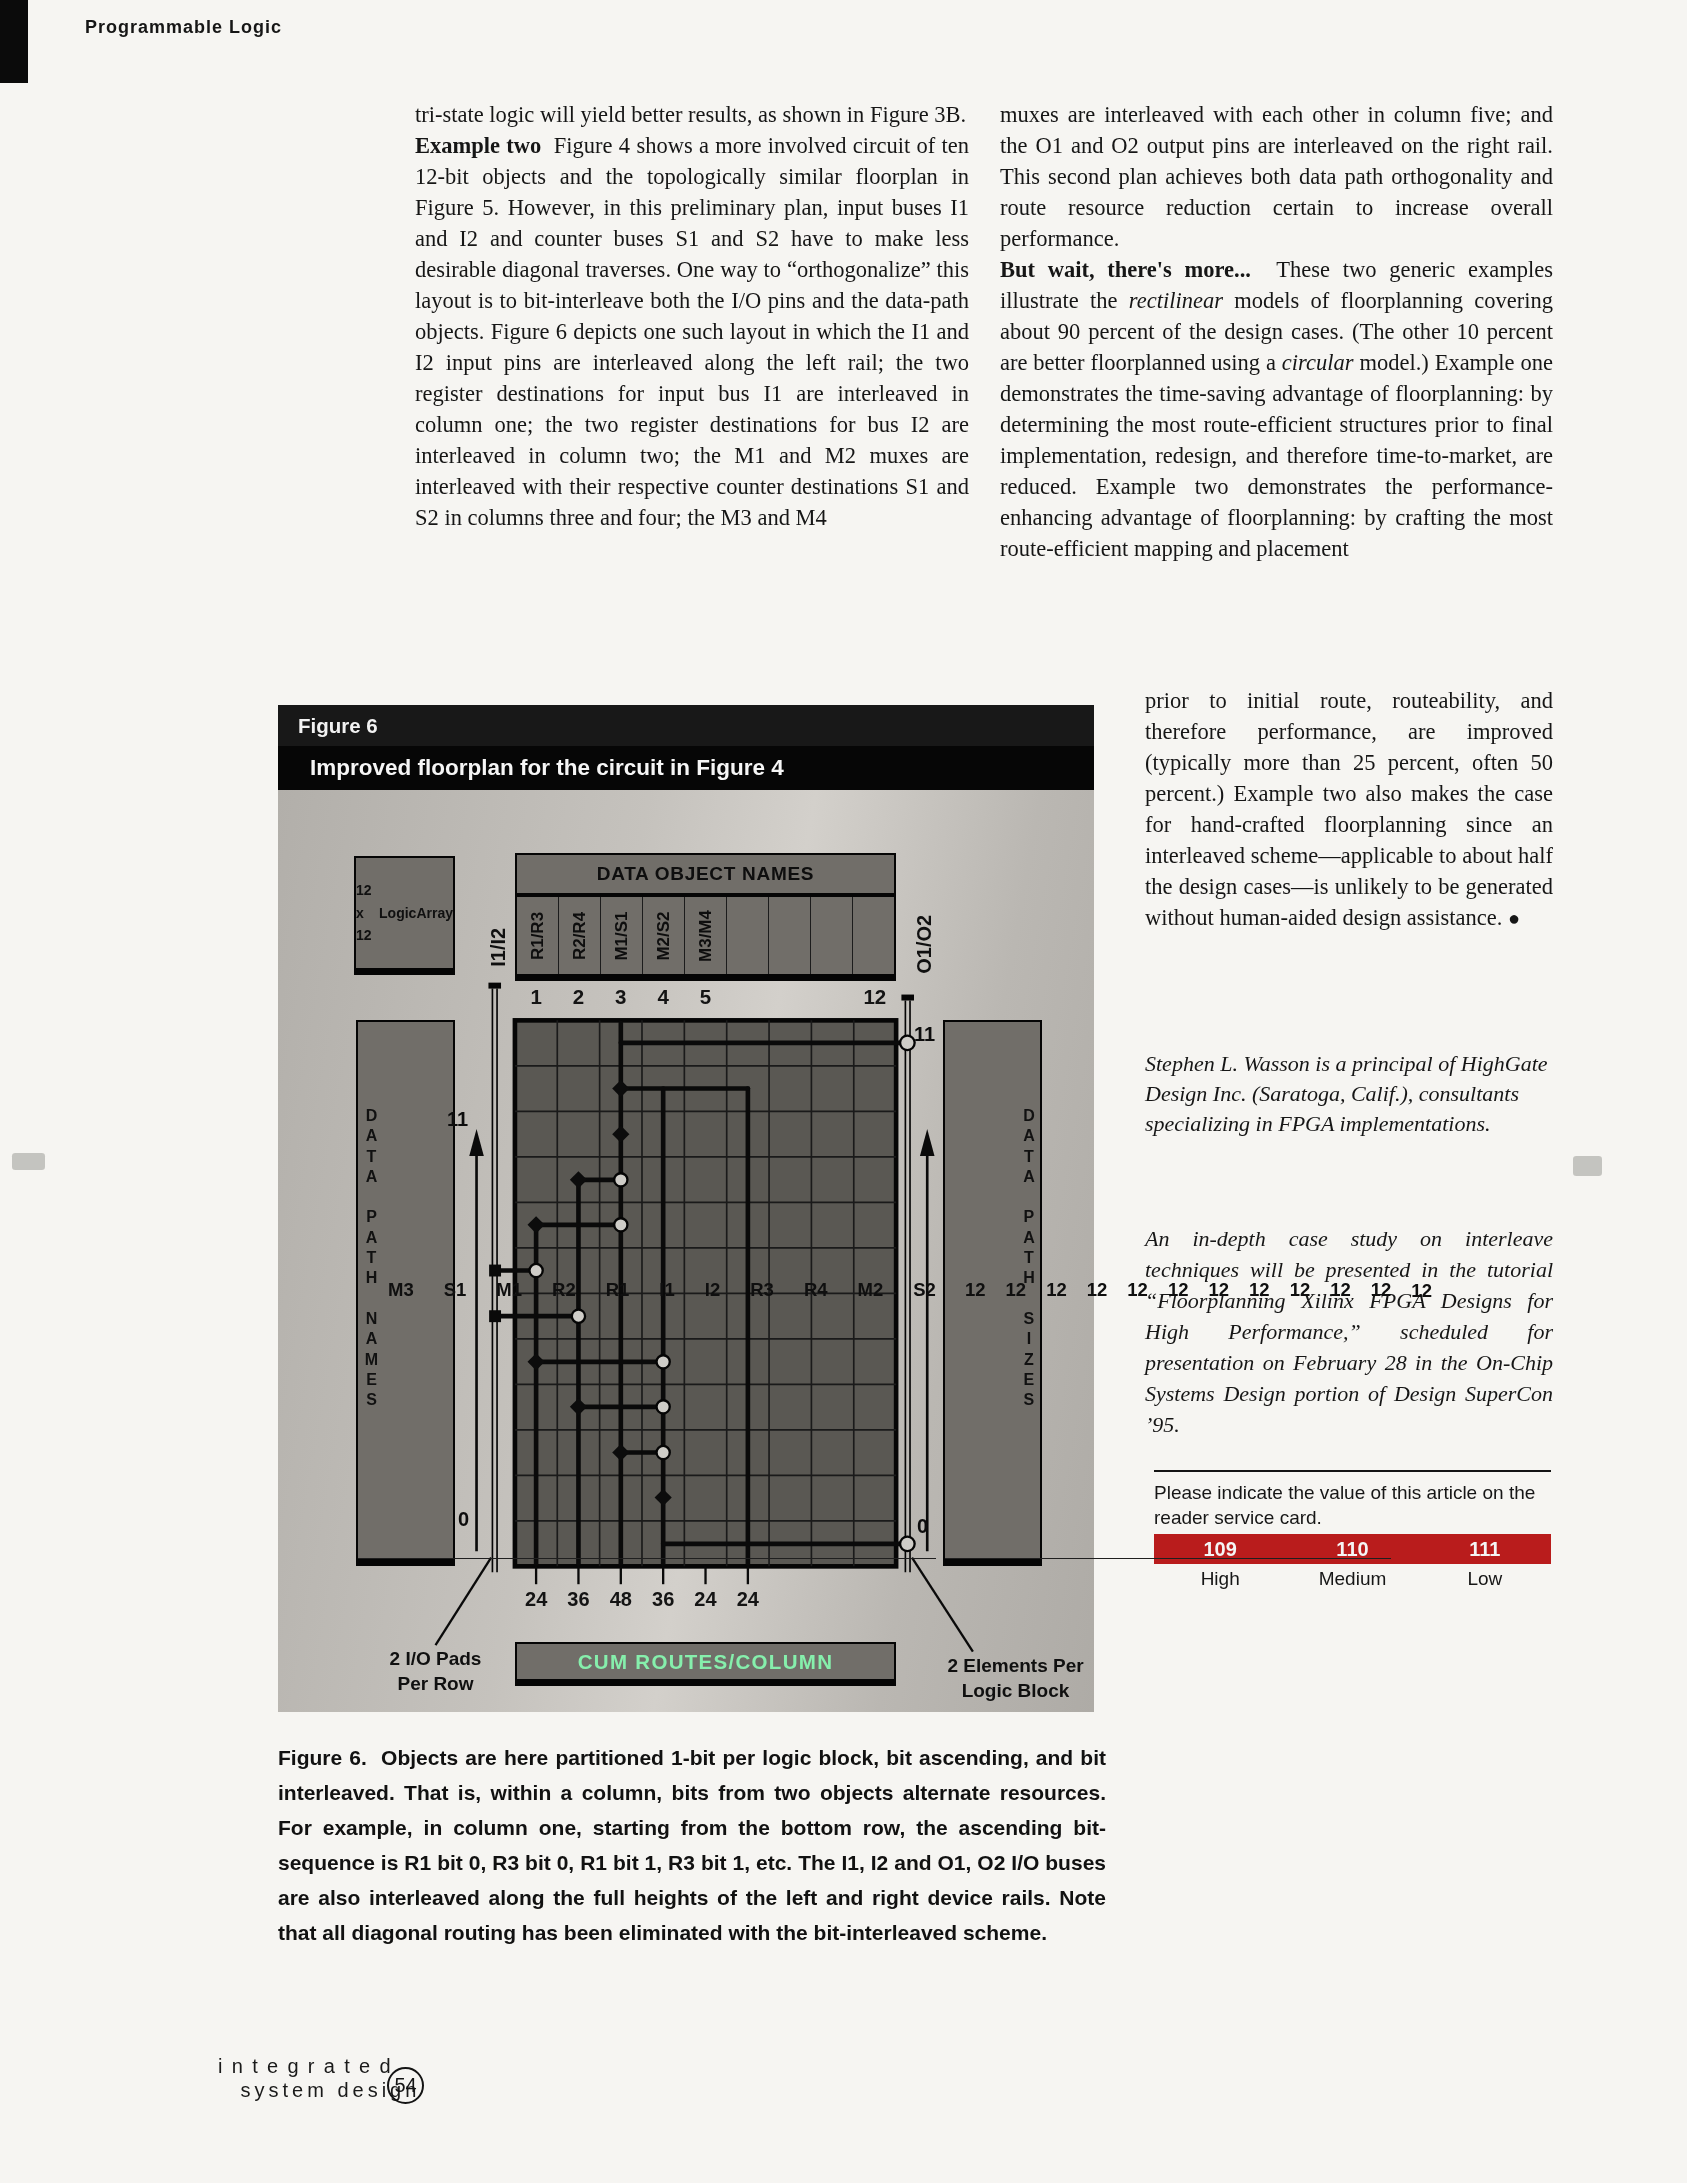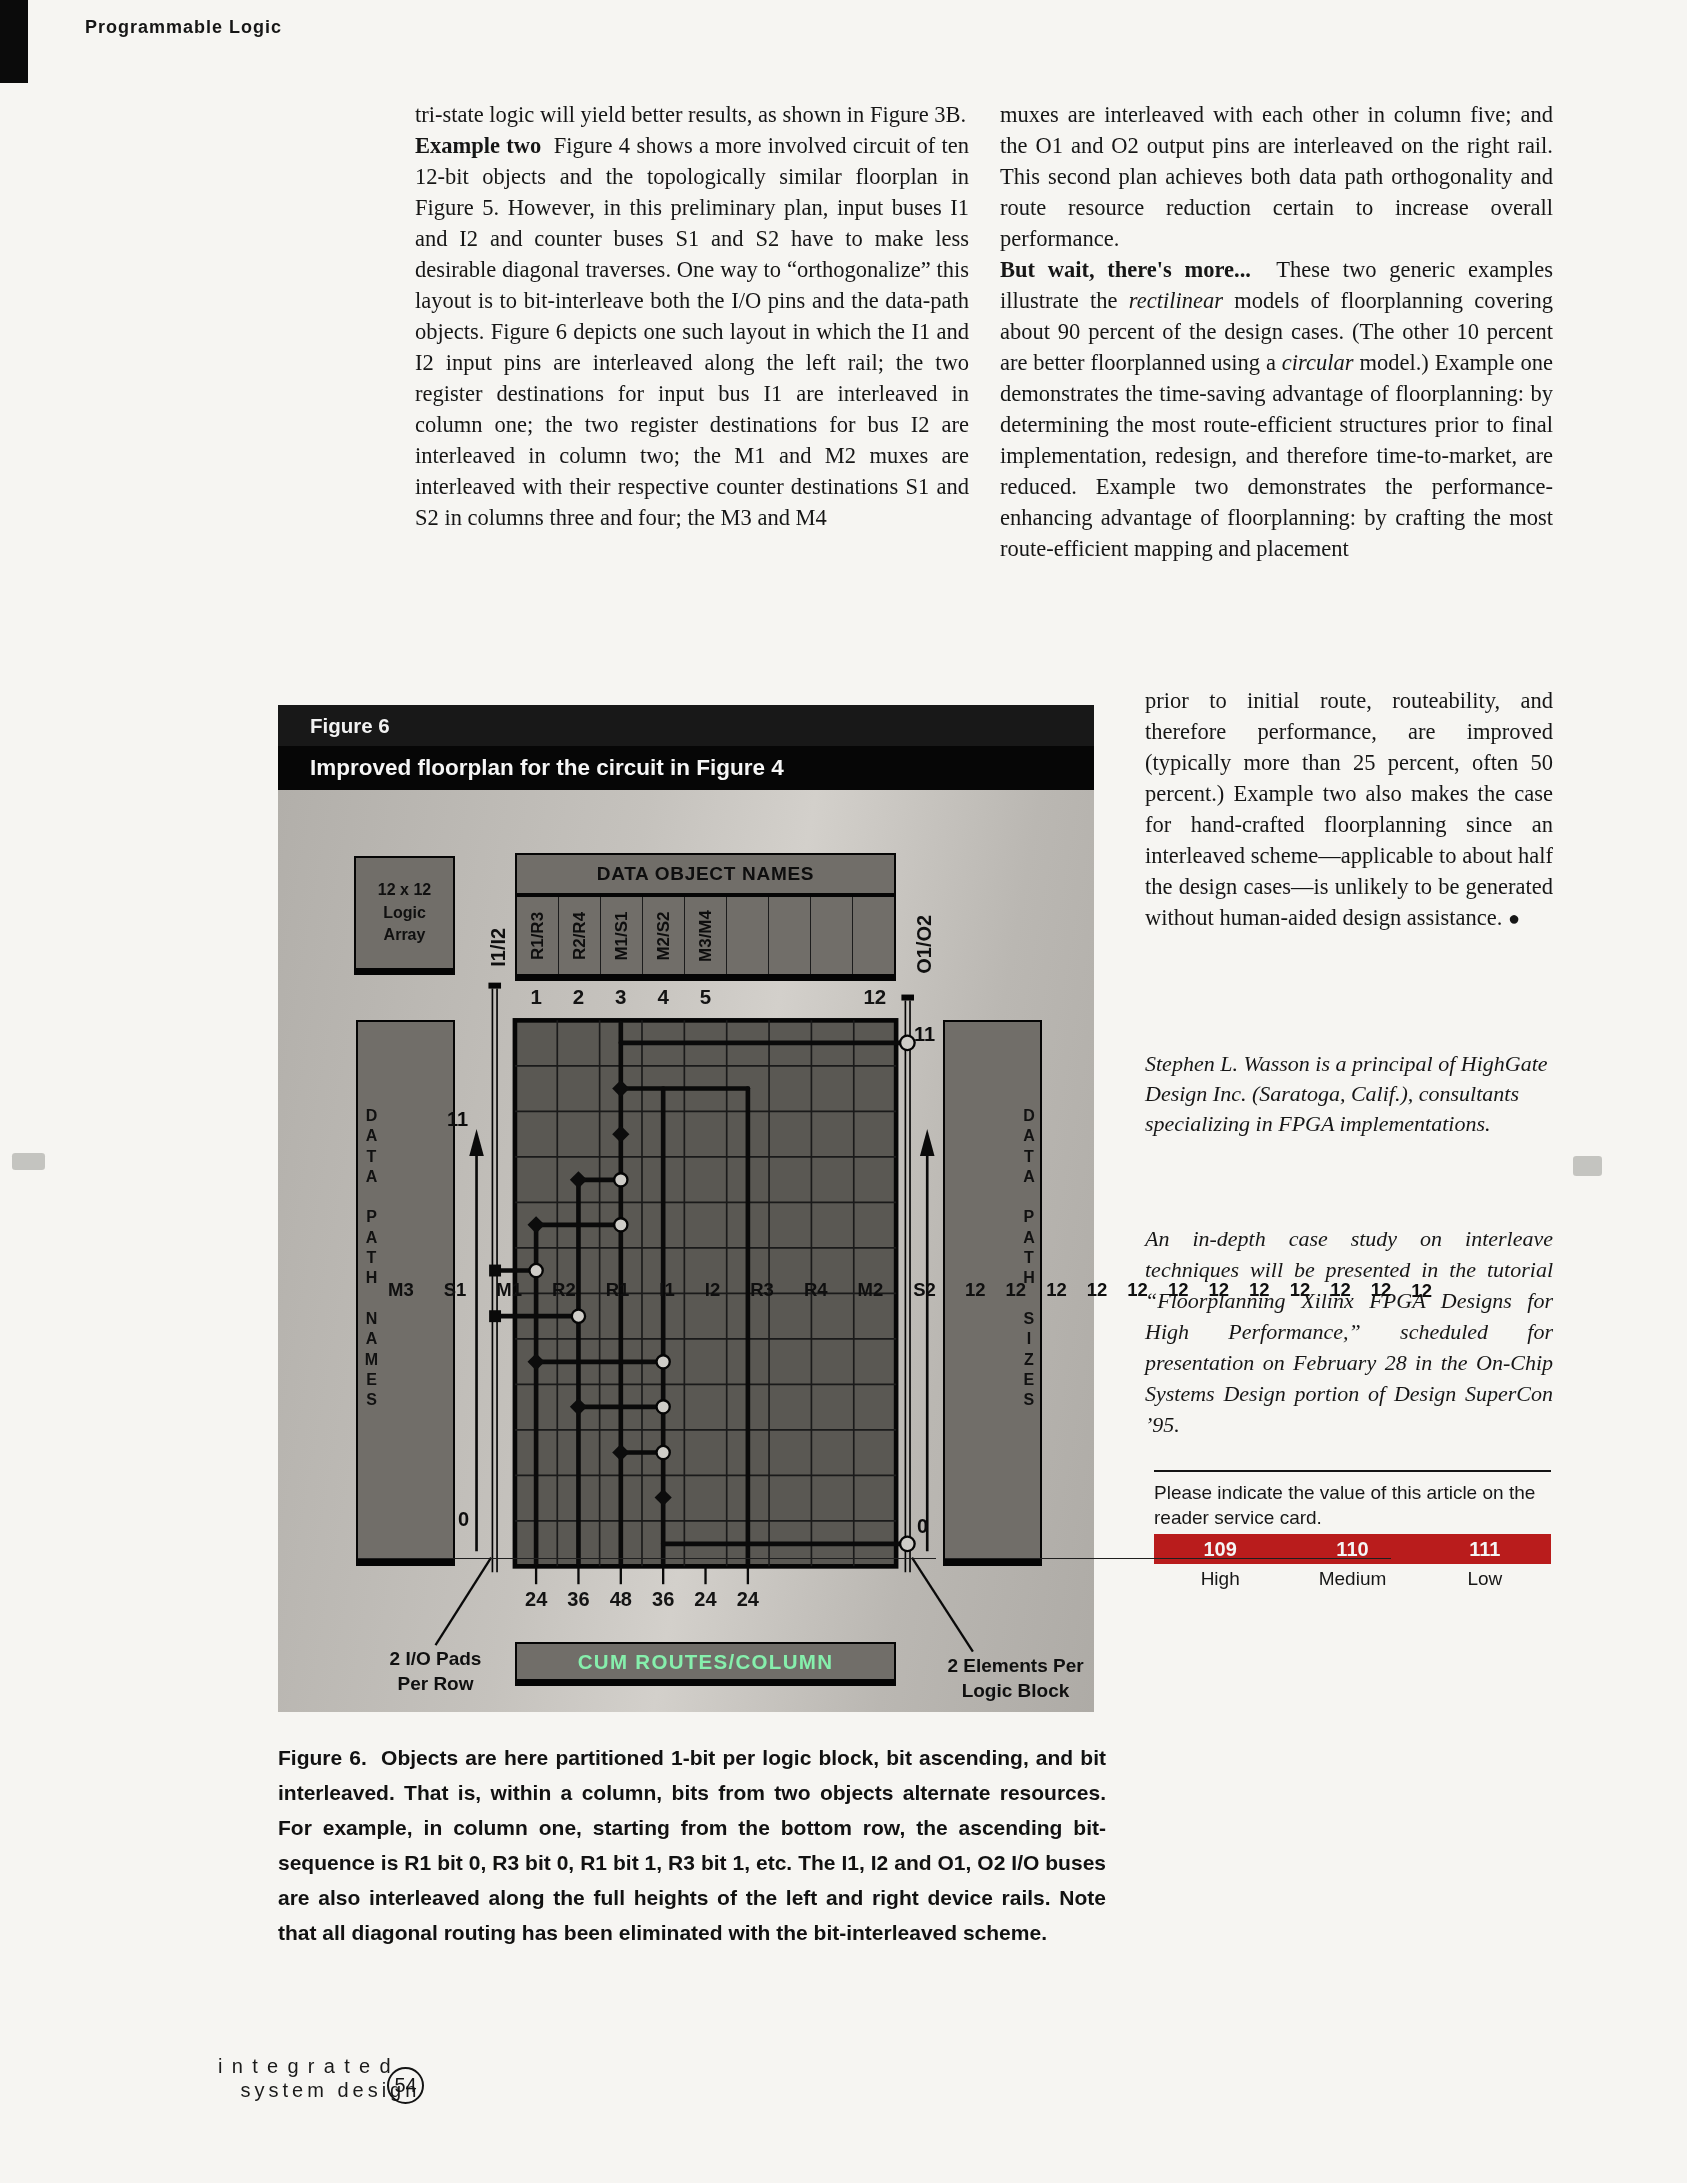--- a/index.html
+++ b/index.html
@@ -33,31 +33,31 @@
   .rs-bar{position:absolute;left:1154px;top:1534px;width:397px;height:30px;background:#b91c1c;
           display:flex;}
   .rs-bar div{flex:1;color:#f5f5f5;font-family:"Liberation Sans",sans-serif;font-weight:bold;
           font-size:20px;display:flex;align-items:center;justify-content:center;}
   .rs-labels{position:absolute;left:1154px;top:1568px;width:397px;display:flex;}
   .rs-labels div{flex:1;font-family:"Liberation Sans",sans-serif;font-size:19px;
           display:flex;justify-content:center;}
   
   .figure{position:absolute;left:278px;top:705px;width:816px;}
   .fig-bar1{height:41px;background:#181818;color:#f2f2f2;font-family:"Liberation Sans",sans-serif;
-            font-weight:bold;font-size:20.5px;line-height:42px;padding-left:32px;box-sizing:border-box;}
+            font-weight:bold;font-size:20.5px;line-height:42px;padding-left:20px;box-sizing:border-box;}
   .fig-bar2{height:44px;background:#060606;color:#f6f6f6;font-family:"Liberation Sans",sans-serif;
             font-weight:bold;font-size:22.5px;line-height:44px;padding-left:32px;box-sizing:border-box;}
   .fig-body{position:relative;height:922px;
             background:linear-gradient(100deg,#b2afaa 0%,#c5c2bd 38%,#d3d0cb 55%,#bab7b2 78%,#aeaba6 100%);}
   .fig-svg{position:absolute;left:0;top:0;pointer-events:none;}
   .gbox{position:absolute;background:#716e69;border:2px solid #050505;border-bottom-width:7.3px;
         box-sizing:border-box;}
-  .logic-array{left:76px;top:66px;width:101px;height:119px;display:flex;flex-direction:column;
+  .logic-array{left:76px;top:66px;width:101px;height:119px;display:flex;flex-direction:row;
         justify-content:center;align-items:center;font-family:"Liberation Sans",sans-serif;
-        font-weight:bold;font-size:16px;line-height:22.5px;color:#101010;}
+        font-weight:bold;font-size:14px;line-height:22.5px;color:#101010;}
   .don-header{left:237px;top:63px;width:381px;height:42px;display:flex;align-items:center;
         justify-content:center;font-family:"Liberation Sans",sans-serif;font-weight:bold;
         font-size:19px;letter-spacing:0.7px;color:#0e0e0e;border-bottom-width:2px;}
   .col-strip{left:237px;top:105px;width:381px;height:86px;display:flex;}
   .col-strip .cell{flex:1;position:relative;border-right:1.3px solid #1c1c1c;}
   .col-strip .cell:last-child{border-right:none;}
   .col-strip .cell span{position:absolute;left:50%;top:50%;transform:translate(-50%,-50%) rotate(-90deg);
         white-space:nowrap;font-family:"Liberation Sans",sans-serif;font-weight:bold;font-size:17px;color:#0e0e0e;}
   .col-nums{position:absolute;left:237px;top:195px;width:381px;height:25px;display:flex;}
   .col-nums div{flex:1;display:flex;justify-content:center;font-family:"Liberation Sans",sans-serif;

